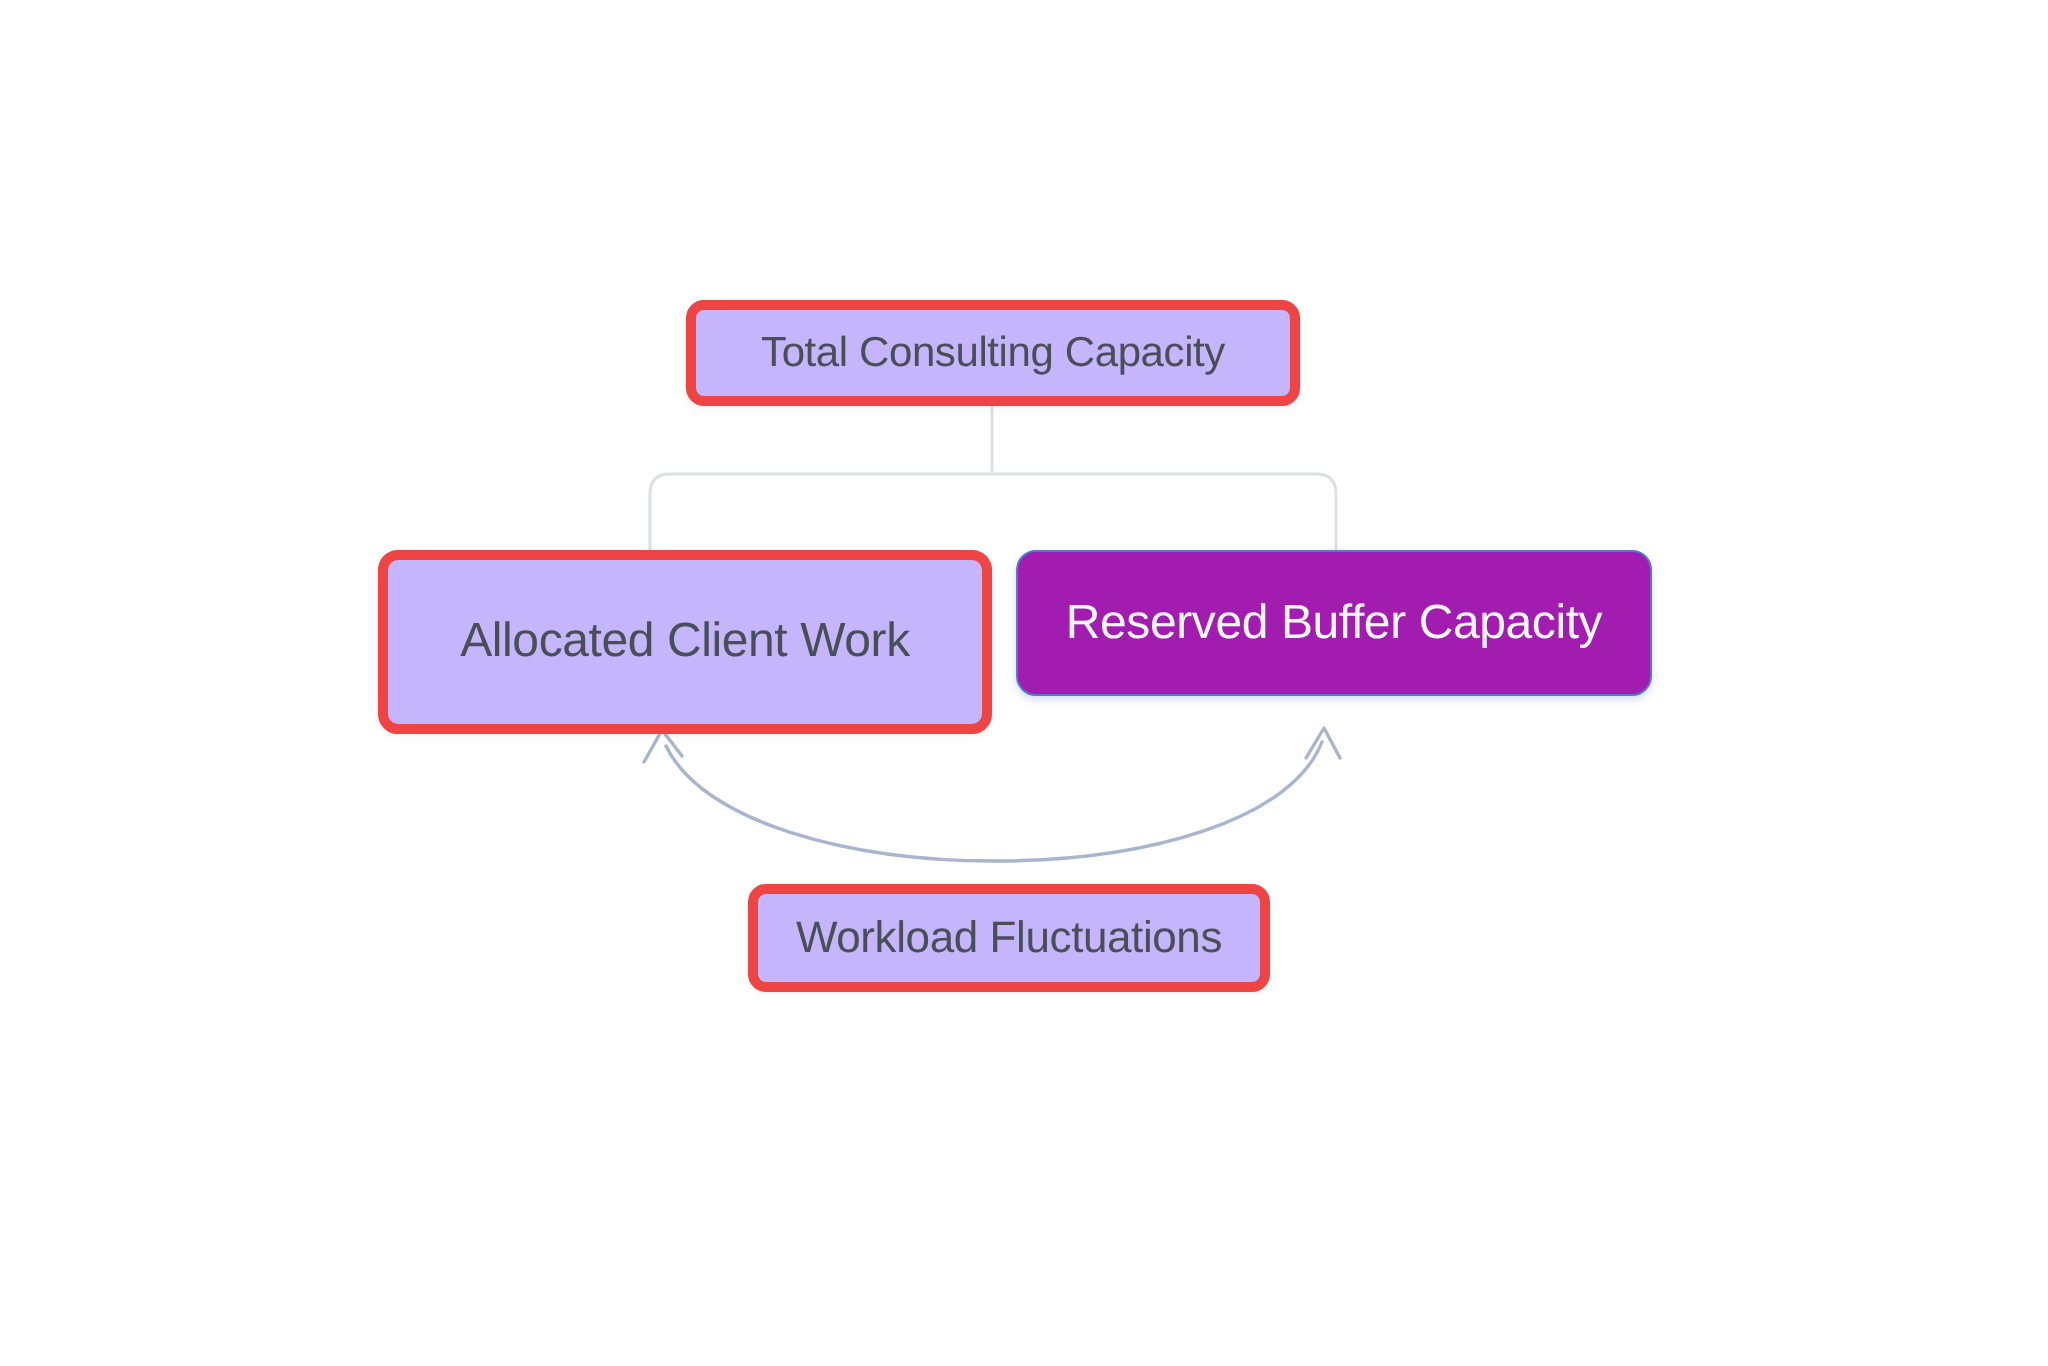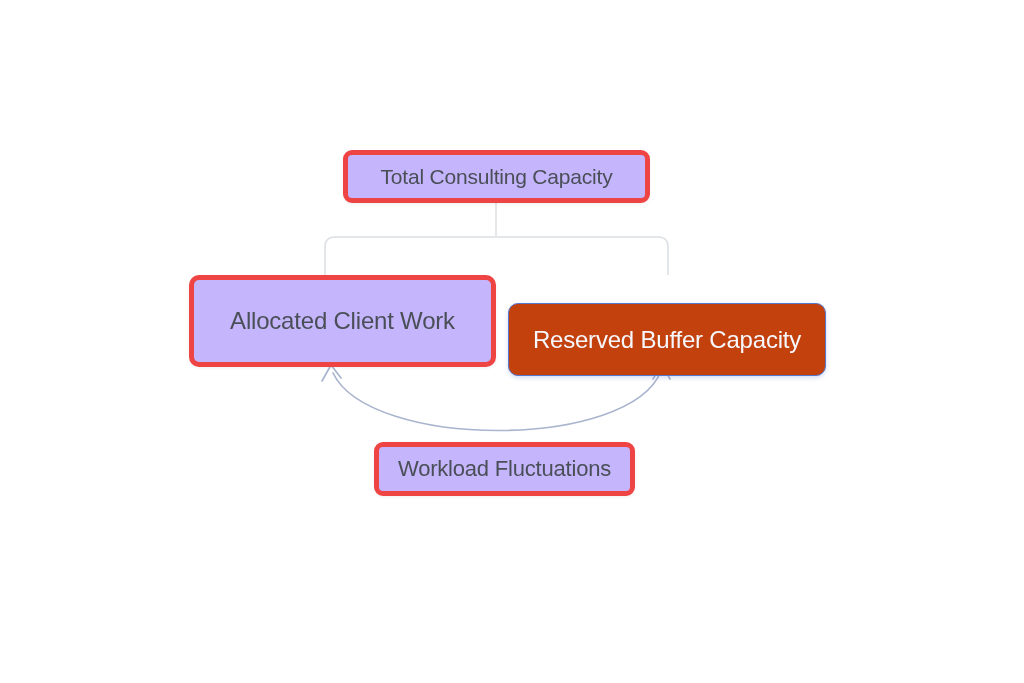--- a/index.html
+++ b/index.html
@@ -46,25 +46,24 @@
   .node-allocated {
     left: 173px; top: 275px;
     width: 307px; height: 92px;
     font-size: 24px;
     margin-left: 16px;
   }
   .node-reserved {
     left: 508px; top: 275px;
     width: 318px; height: 73px;
     font-size: 24px;
-    background: #c2410c;
+    background: #a21caf;
     border: 1px solid #5577cd;
     color: #f6f8fd;
     box-shadow: 0 2px 4px rgba(90,124,210,0.25);
-    margin-top: 28px;
   }
   .node-workload {
     left: 374px; top: 442px;
     width: 261px; height: 54px;
     font-size: 22px;
     border-radius: 9px;
   }
 </style>
 </head>
 <body>

